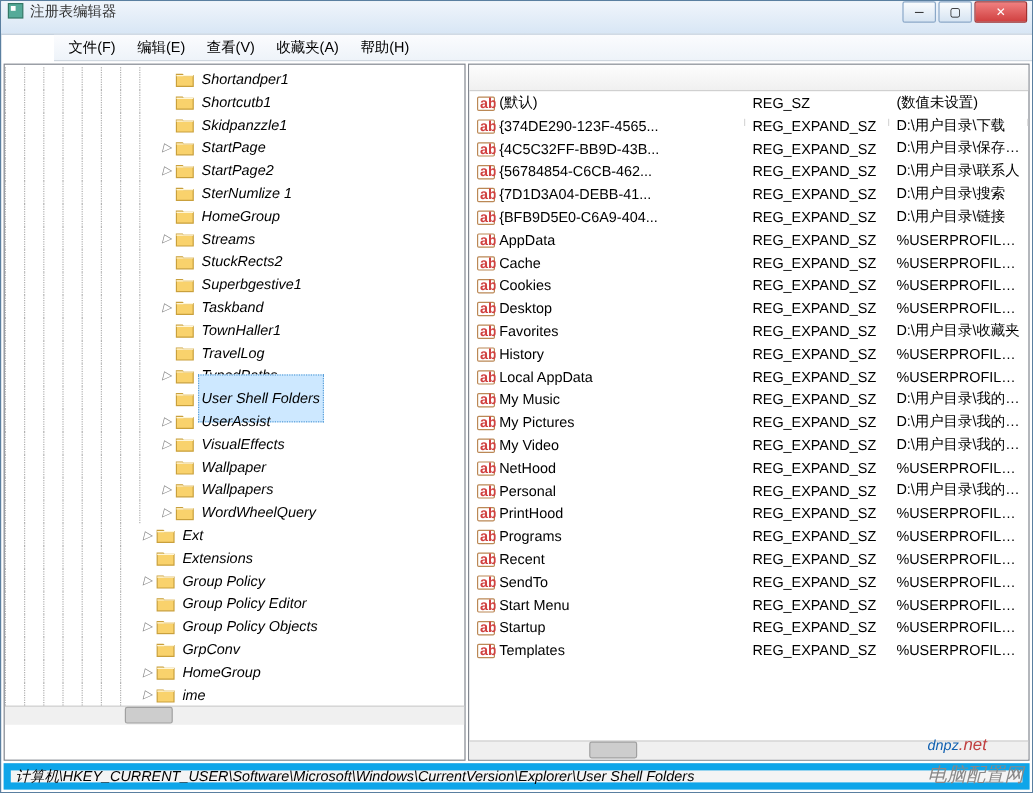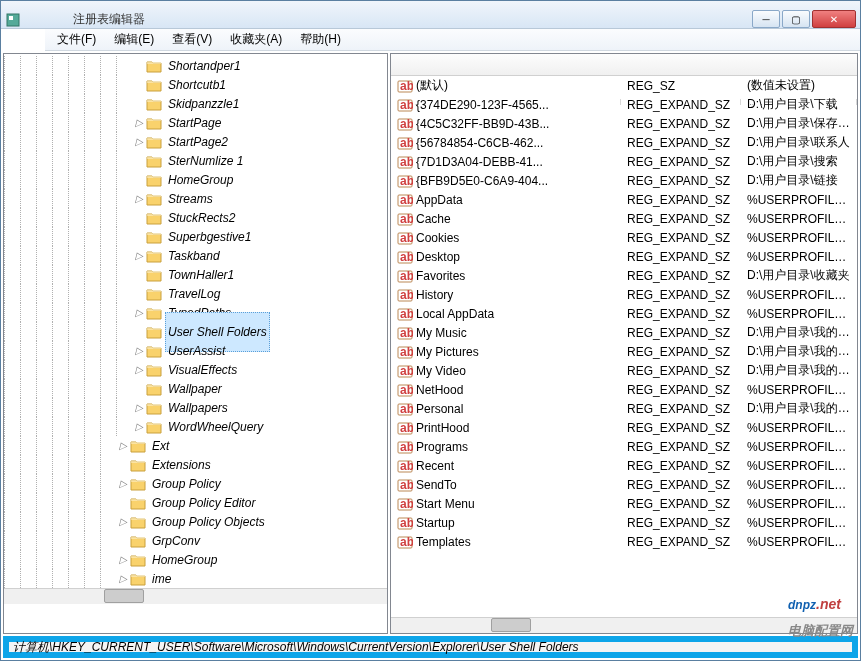--- a/index.html
+++ b/index.html
@@ -1,18 +1,18 @@
 <!DOCTYPE html>
 <html><head>
 <meta charset="utf-8">
 <style>
 * { margin:0; padding:0; box-sizing:border-box; font-family:"Microsoft YaHei",Tahoma,sans-serif; font-size:12px; }
 body { background:#fff; width:861px; height:661px; overflow:hidden; position:relative; }
 .window { width:861px; height:661px; border:1px solid #5a7fa0; background:#fff; display:flex; flex-direction:column; }
-.titlebar { height:28px; background:linear-gradient(#f0f5fb,#d8e6f5); display:flex; align-items:flex-end; padding:0 4px; border-bottom:1px solid #b8c8d8;gap:48px; }
+.titlebar { height:28px; background:linear-gradient(#f0f5fb,#d8e6f5); display:flex; align-items:flex-start; padding:0 4px; border-bottom:1px solid #b8c8d8; }
 .titlebar .icon { width:16px; height:16px; margin-right:4px; }
 .titlebar .title { flex:1; color:#333; }
 .winbtns { display:flex; gap:2px; }
 .winbtn { width:28px; height:18px; border:1px solid #8aa8c8; background:linear-gradient(#fafcfe,#d6e4f2); border-radius:2px; display:flex; align-items:center; justify-content:center; font-size:10px; cursor:pointer; }
 .winbtn.close { width:44px; background:linear-gradient(#f08080,#d04040); border-color:#a03030; color:#fff; }
 .menubar { height:22px; background:linear-gradient(#fbfcfe,#eef3f9); border-bottom:1px solid #d0d8e0; display:flex; align-items:center; padding:0 4px; gap:2px;margin-left:44px; }
 .menuitem { padding:2px 8px; cursor:pointer; }
 .content { flex:1; display:flex; min-height:0; }
 .tree { width:385px; border:1px solid #828790; margin:2px 1px 2px 2px; overflow:auto; background:#fff; position:relative;font-style:italic; }
 .list { flex:1; border:1px solid #828790; margin:2px 2px 2px 1px; overflow:hidden; background:#fff; display:flex; flex-direction:column; }
@@ -30,21 +30,21 @@
 .abicon { display:inline-flex; width:16px; height:16px; align-items:center; justify-content:center; }
 .abicon svg { display:block; }
 .treebody { padding-top:2px; }
 .node { display:flex; align-items:center; height:19px; cursor:pointer; white-space:nowrap; }
 .node .exp { width:14px; text-align:center; color:#888; font-size:10px; }
 .node .fld { width:16px; height:14px; margin-right:3px; }
 .node.sel .label { background:#cde8ff; border:1px dotted #5a9fd8; padding:12px 2px; }
 .node .label { padding:0 3px; }
 .indent { display:inline-block; width:16px; height:19px; border-left:1px dotted #b0b0b0; }
 .statusbar { height:22px; border:6px solid #0ea5e9; margin:0 2px 2px 2px; display:flex; align-items:center; padding:0 4px; background:#f4f4f4;font-style:italic; }
-.watermark { position:absolute; right:8px; bottom:20px; font-size:22px; font-weight:bold; color:#1060b0; font-style:italic; pointer-events:none; }
+.watermark { position:absolute; right:8px; bottom:4px; font-size:22px; font-weight:normal; color:#1060b0; font-style:italic; pointer-events:none; }
 .watermark .net { color:#c04040; font-size:14px; }
 .hscroll { height:16px; background:#f0f0f0; border-top:1px solid #d0d0d0; display:flex; }
 .hscroll .thumb { height:14px; background:#cdcdcd; border:1px solid #a0a0a0; border-radius:2px; width:40px; margin-left:100px; }
 </style>
 </head>
 <body>
 
 <div class="window">
   <div class="titlebar">
     <span class="icon">
@@ -856,14 +856,14 @@
     </div>
   </div>
 
   <div class="statusbar">
     <span>计算机\HKEY_CURRENT_USER\Software\Microsoft\Windows\CurrentVersion\Explorer\User Shell Folders</span>
   </div>
 </div>
 
 <div class="watermark">
   <span>dnpz</span><span class="net">.net</span><br>
-  <span style="font-size:13px;color:#888">电脑配置网</span>
+  <span style="font-size:16px;color:#888">电脑配置网</span>
 </div>
 
 </body></html>

